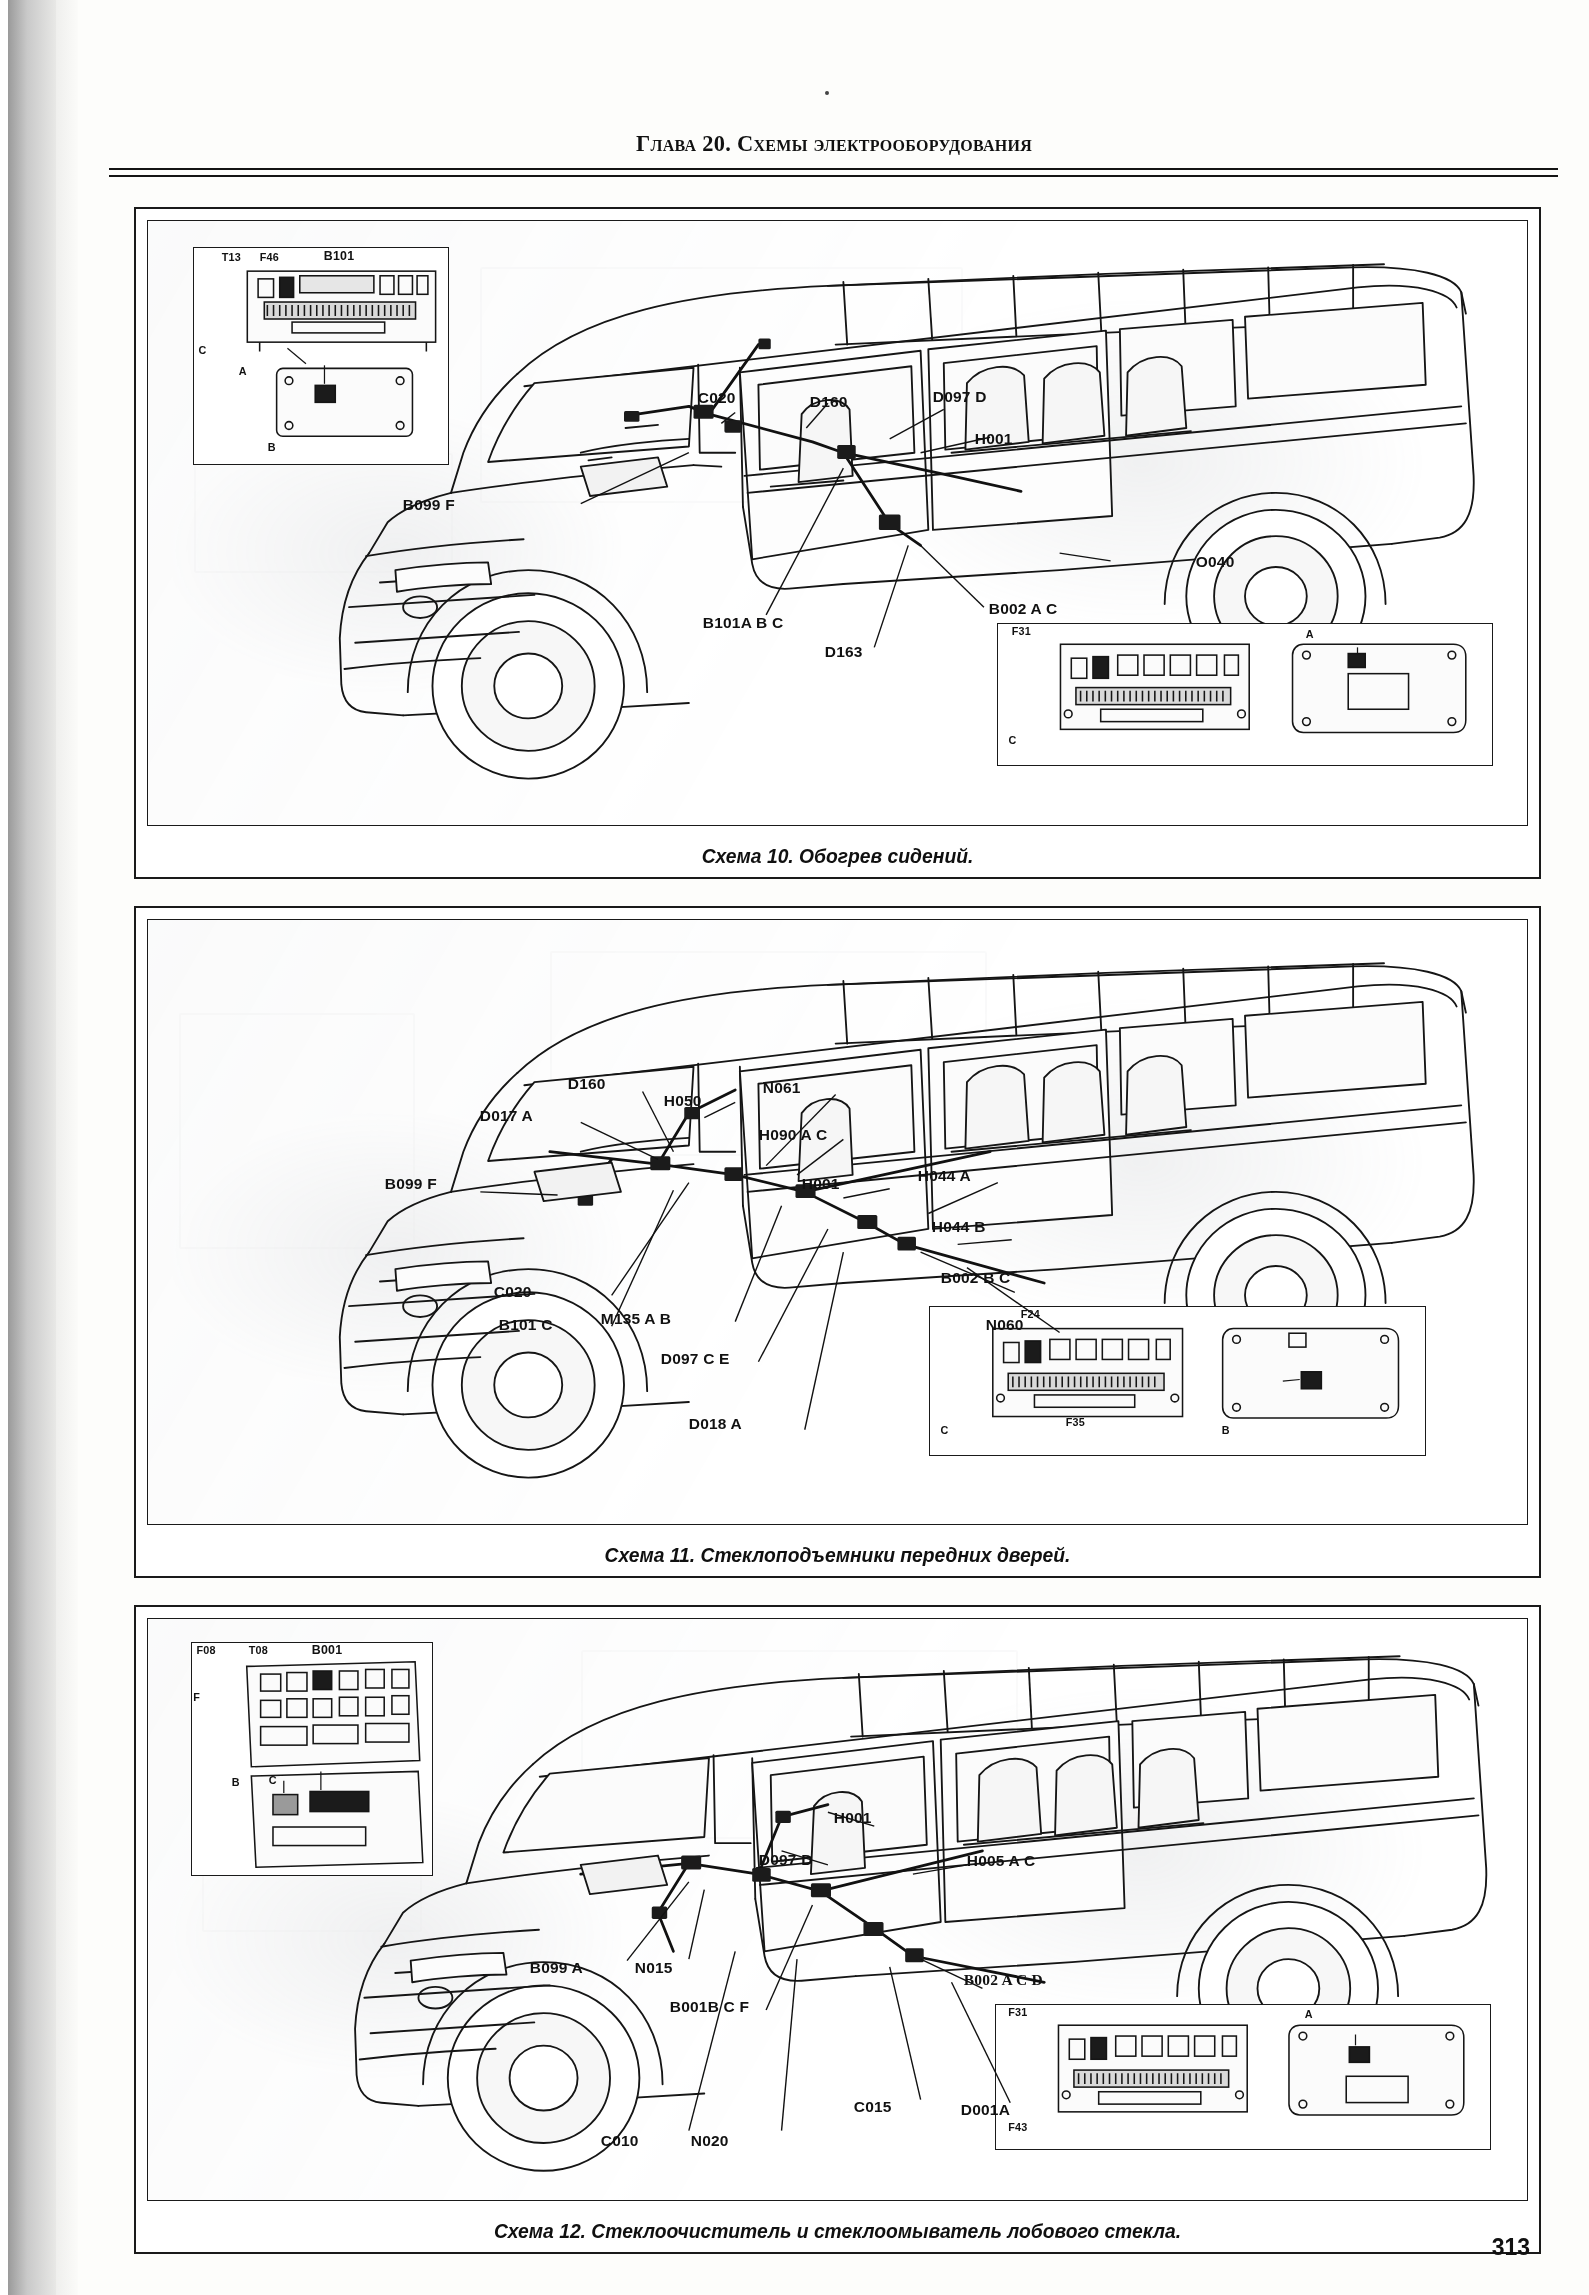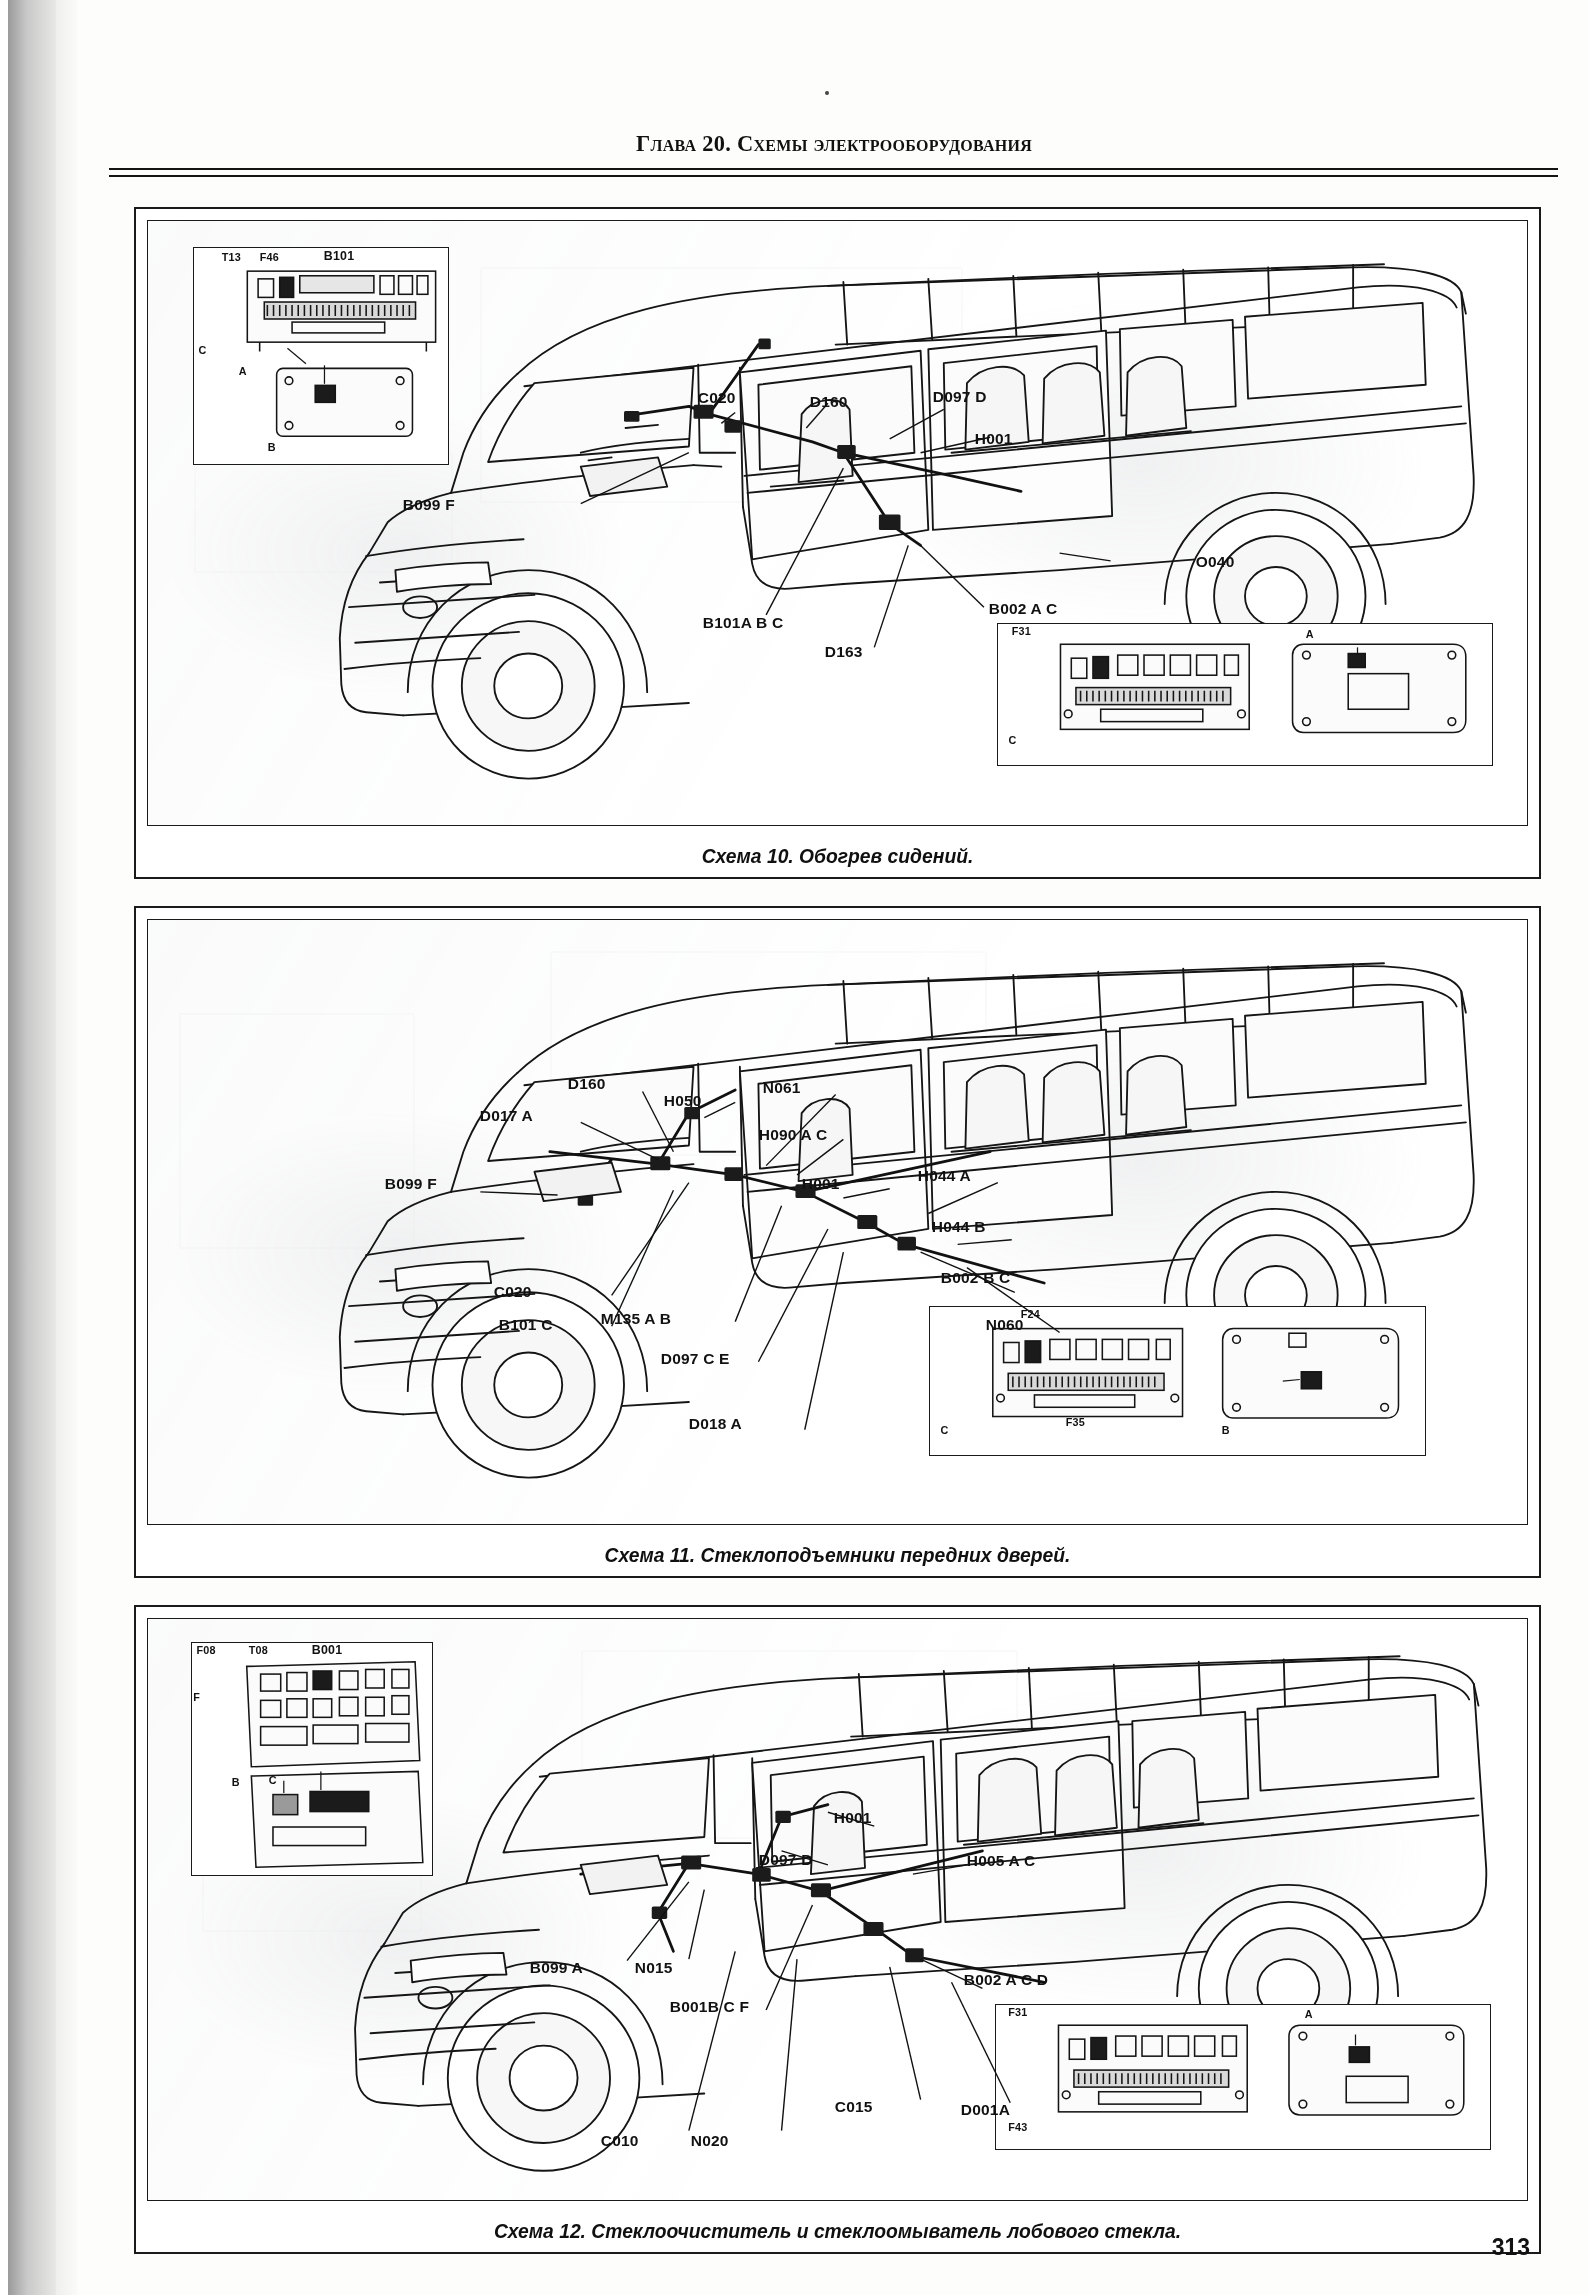--- a/index.html
+++ b/index.html
@@ -683,22 +683,22 @@
             <path d="M820 662 L 840 440"></path>
           </g>
         </svg>
 
         <div class="lbl" style="left:686px;top:190px;">H001</div>
         <div class="lbl" style="left:611px;top:232px;">D097 D</div>
         <div class="lbl" style="left:819px;top:233px;">H005 A C</div>
         <div class="lbl" style="left:382px;top:340px;">B099 A</div>
         <div class="lbl" style="left:487px;top:340px;">N015</div>
         <div class="lbl" style="left:522px;top:379px;">B001B C F</div>
-        <div class="lbl" style="left:816px;top:352px;">B002 A C D</div>
-        <div class="lbl" style="left:687px;top:479px;">C015</div>
+        <div class="lbl" style="left:816px;top:352px;font-family:Liberation Serif, serif;">B002 A C D</div>
+        <div class="lbl" style="left:706px;top:479px;">C015</div>
         <div class="lbl" style="left:813px;top:482px;">D001A</div>
         <div class="lbl" style="left:453px;top:513px;">C010</div>
         <div class="lbl" style="left:543px;top:513px;">N020</div>
       </div>
       <div class="fig-caption">Схема 12. Стеклоочиститель и стеклоомыватель лобового стекла.</div>
     </div>
 
     <div class="page-number">313</div>
   </div>
 </div>

